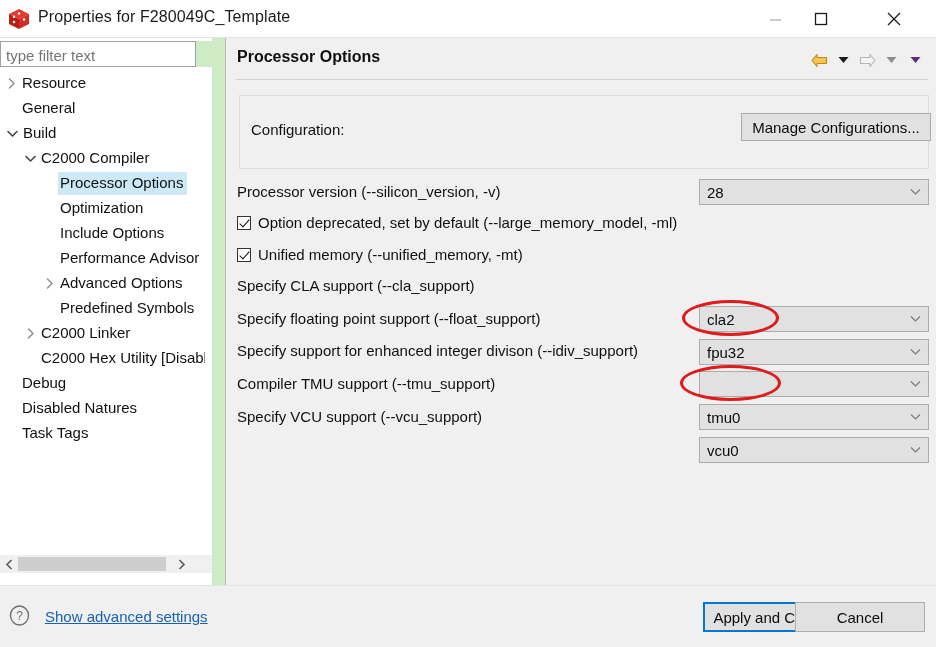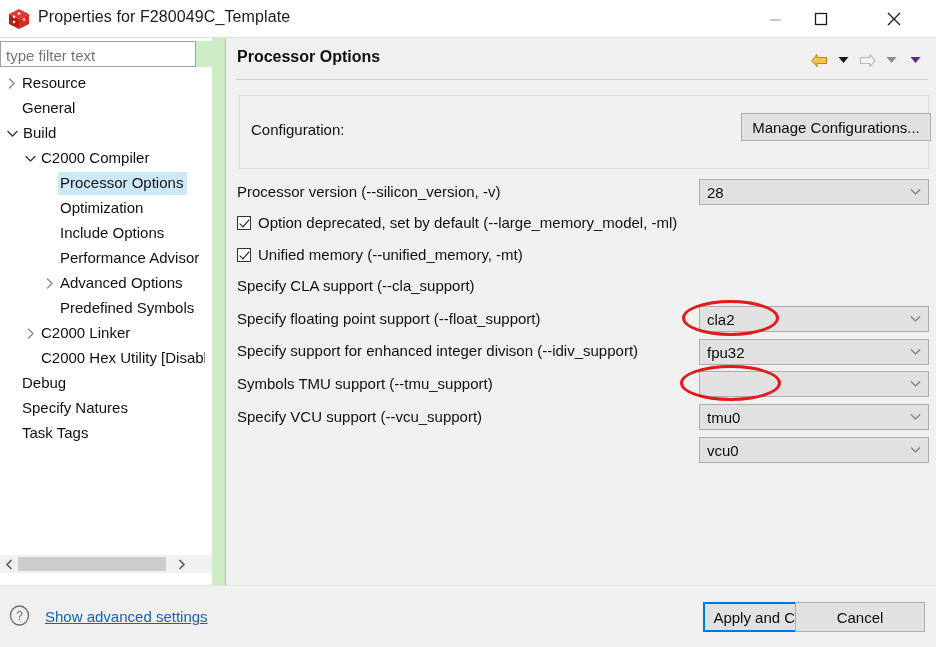--- a/index.html
+++ b/index.html
@@ -385,21 +385,21 @@
         <div class="tree-row" style="padding-left: 22px;">
           <span class="twisty"></span>
           <span class="lbl clipped">C2000 Hex Utility  [Disabled]</span>
         </div>
         <div class="tree-row" style="padding-left: 3px;">
           <span class="twisty"></span>
           <span class="lbl">Debug</span>
         </div>
         <div class="tree-row" style="padding-left: 3px;">
           <span class="twisty"></span>
-          <span class="lbl">Specify Natures</span>
+          <span class="lbl">Disabled Natures</span>
         </div>
         <div class="tree-row" style="padding-left: 3px;">
           <span class="twisty"></span>
           <span class="lbl">Task Tags</span>
         </div>
       </div>
 
     <div class="tree-hscroll">
       <div class="sb-arrow sb-left">
         <svg width="9" height="11" viewBox="0 0 9 11">
@@ -493,21 +493,21 @@
         </div>
         <div class="opt-label" style="top: 304px;">Specify support for enhanced integer divison (--idiv_support)</div>
         <div class="combo opt-combo" style="top: 333px;">
           <span class="val"></span>
           <span class="chev">
             <svg width="11" height="7" viewBox="0 0 11 7">
               <polyline points="1,1 5.5,5.5 10,1" fill="none" stroke="#7b7b7b" stroke-width="1.2"></polyline>
             </svg>
           </span>
         </div>
-        <div class="opt-label" style="top: 337px;">Symbols TMU support (--tmu_support)</div>
+        <div class="opt-label" style="top: 337px;">Compiler TMU support (--tmu_support)</div>
         <div class="combo opt-combo" style="top: 366px;">
           <span class="val">tmu0</span>
           <span class="chev">
             <svg width="11" height="7" viewBox="0 0 11 7">
               <polyline points="1,1 5.5,5.5 10,1" fill="none" stroke="#7b7b7b" stroke-width="1.2"></polyline>
             </svg>
           </span>
         </div>
         <div class="opt-label" style="top: 370px;">Specify VCU support (--vcu_support)</div>
         <div class="combo opt-combo" style="top: 399px;">

